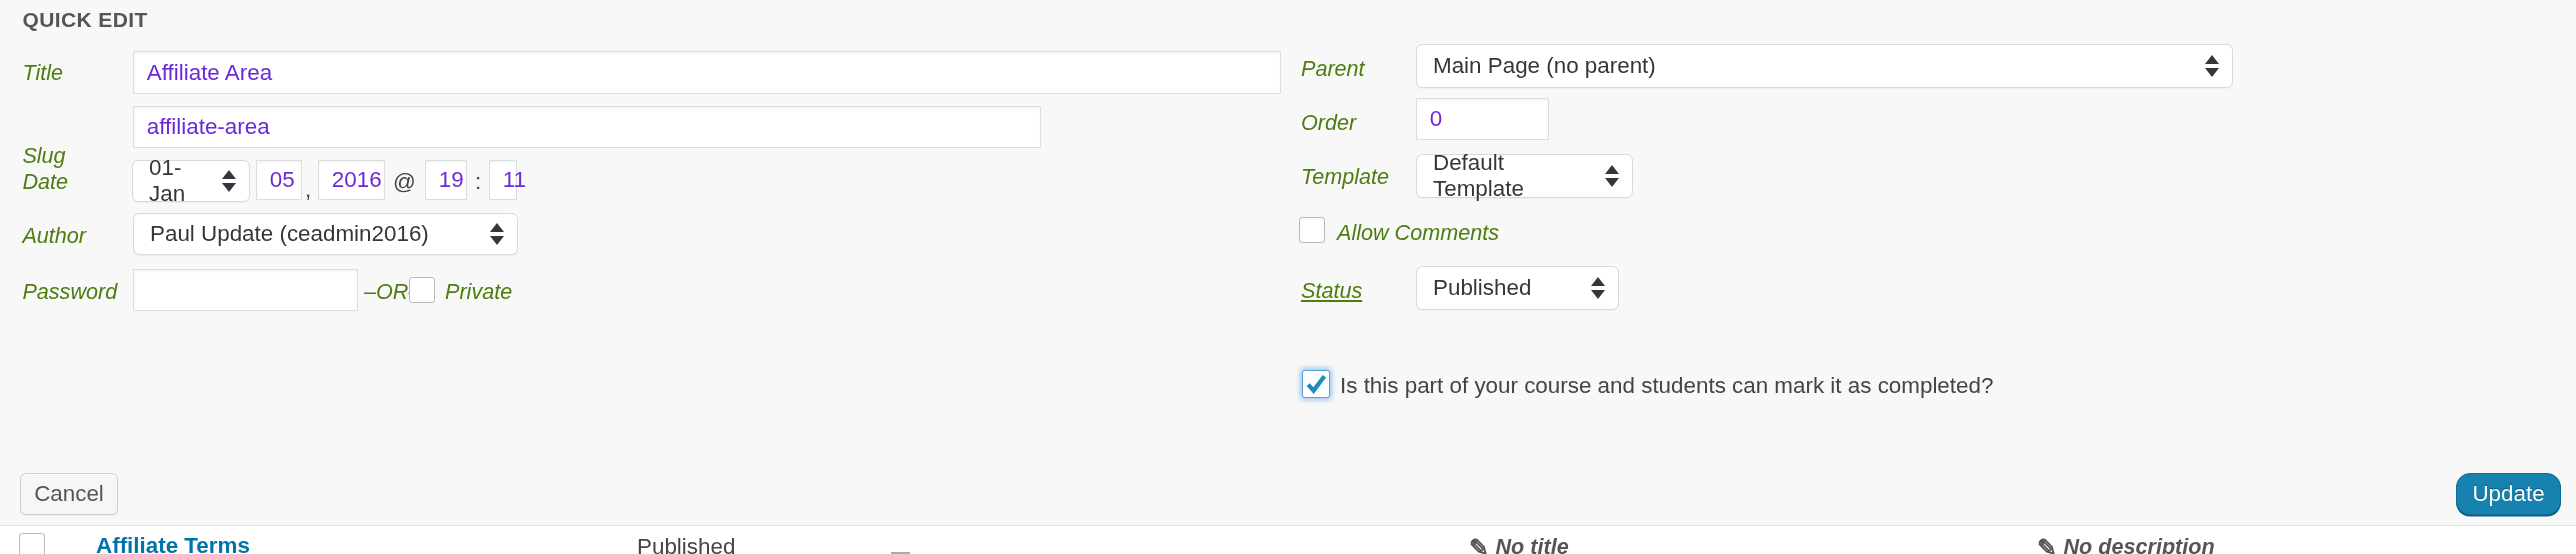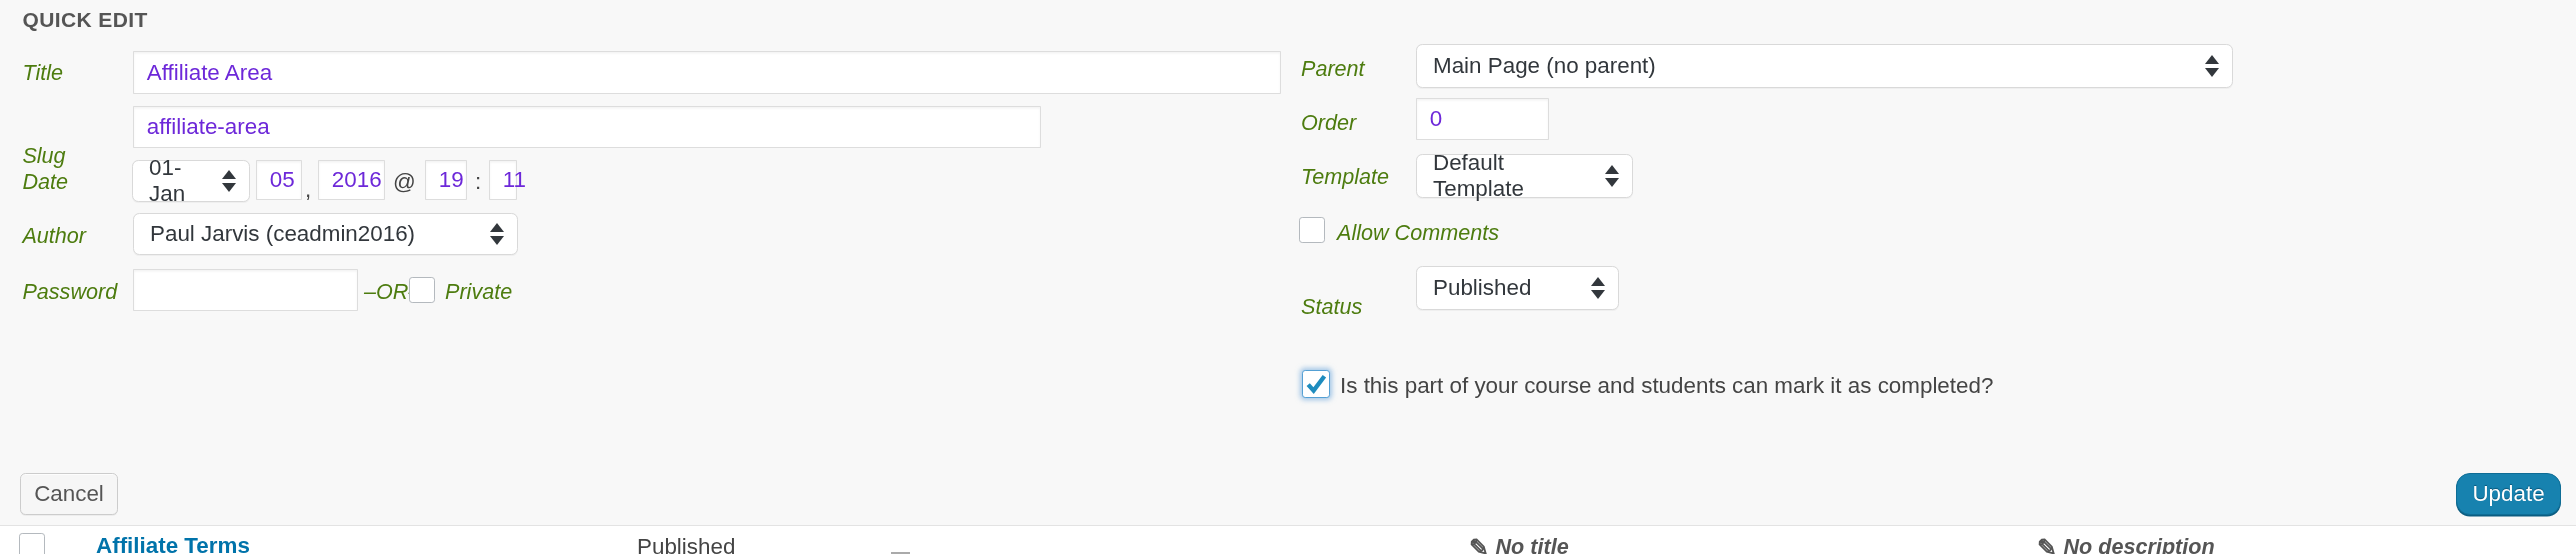--- a/index.html
+++ b/index.html
@@ -102,21 +102,21 @@
   <div class="inp" style="left:425px; top:160px; width:42px; height:40px;">
     <span>19</span>
   </div>
   <div class="sep" style="left:475px; top:169px;">:</div>
   <div class="inp" style="left:489px; top:160px; width:26px; height:40px;text-align:center;">
     <span>11</span>
   </div>
 
   <div class="lbl" style="left:22.4px; top:225px;">Author</div>
   <div class="sel" style="left:133px; top:213px; width:385px; height:42px;">
-    <span class="grow">Paul Jarvis (ceadmin2016)</span>
+    <span class="grow">Paul Update (ceadmin2016)</span>
     <span class="spin">
         <span class="up"></span>
         <span class="dn"></span>
       </span>
   </div>
 
   <div class="lbl" style="left:22.4px; top:281px;">Password</div>
   <div class="inp" style="left:133px; top:269px; width:225px; height:42px;">
     <span></span>
   </div>
@@ -143,21 +143,21 @@
     <span class="grow">Default Template</span>
     <span class="spin">
         <span class="up"></span>
         <span class="dn"></span>
       </span>
   </div>
 
   <div class="cb" style="left:1299px; top:217px; width:25.6px; height:25.6px;"></div>
   <div class="lbl" style="left:1337px; top:222px;">Allow Comments</div>
 
-  <div class="lbl" style="left:1301px; top:296px;">Status</div>
+  <div class="lbl" style="left:1301px; top:280px;text-decoration:underline;">Status</div>
   <div class="sel" style="left:1416px; top:266px; width:203px; height:44px;">
     <span class="grow">Published</span>
     <span class="spin">
         <span class="up"></span>
         <span class="dn"></span>
       </span>
   </div>
 
   <div class="cb checked" style="left:1302px; top:370px; width:28px; height:28px;">
     <svg class="check-svg" viewBox="0 0 20 20">

